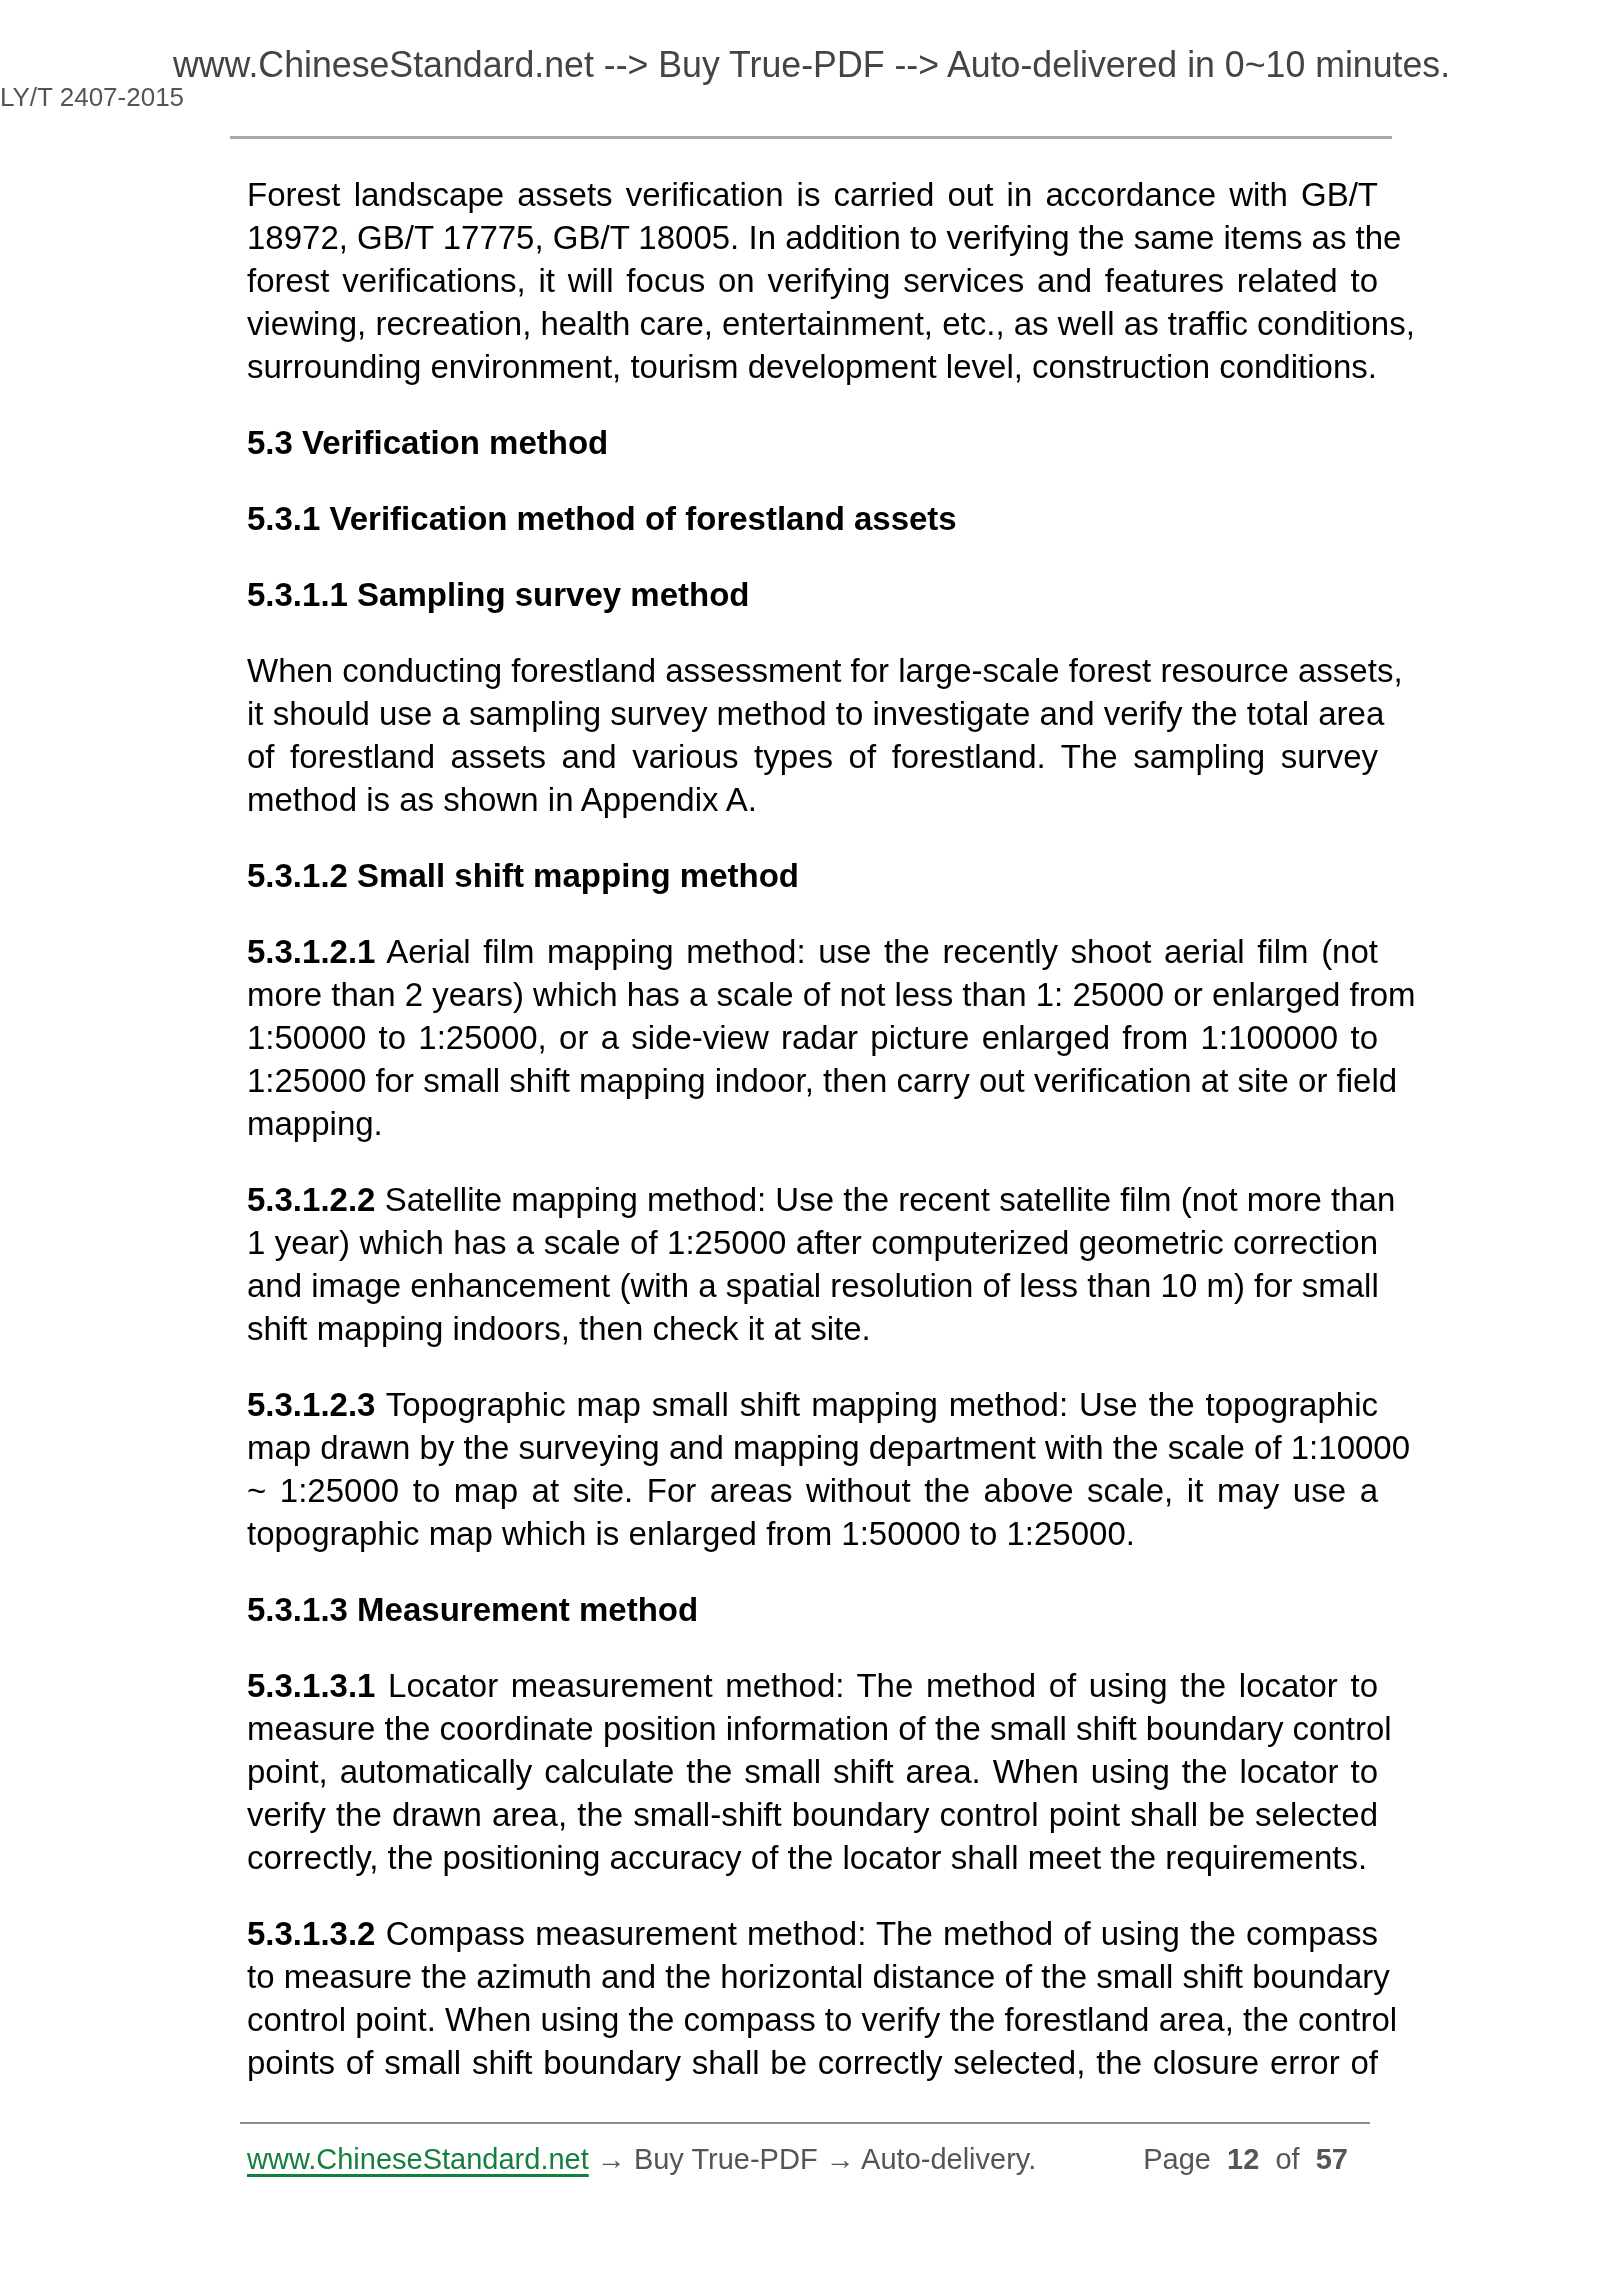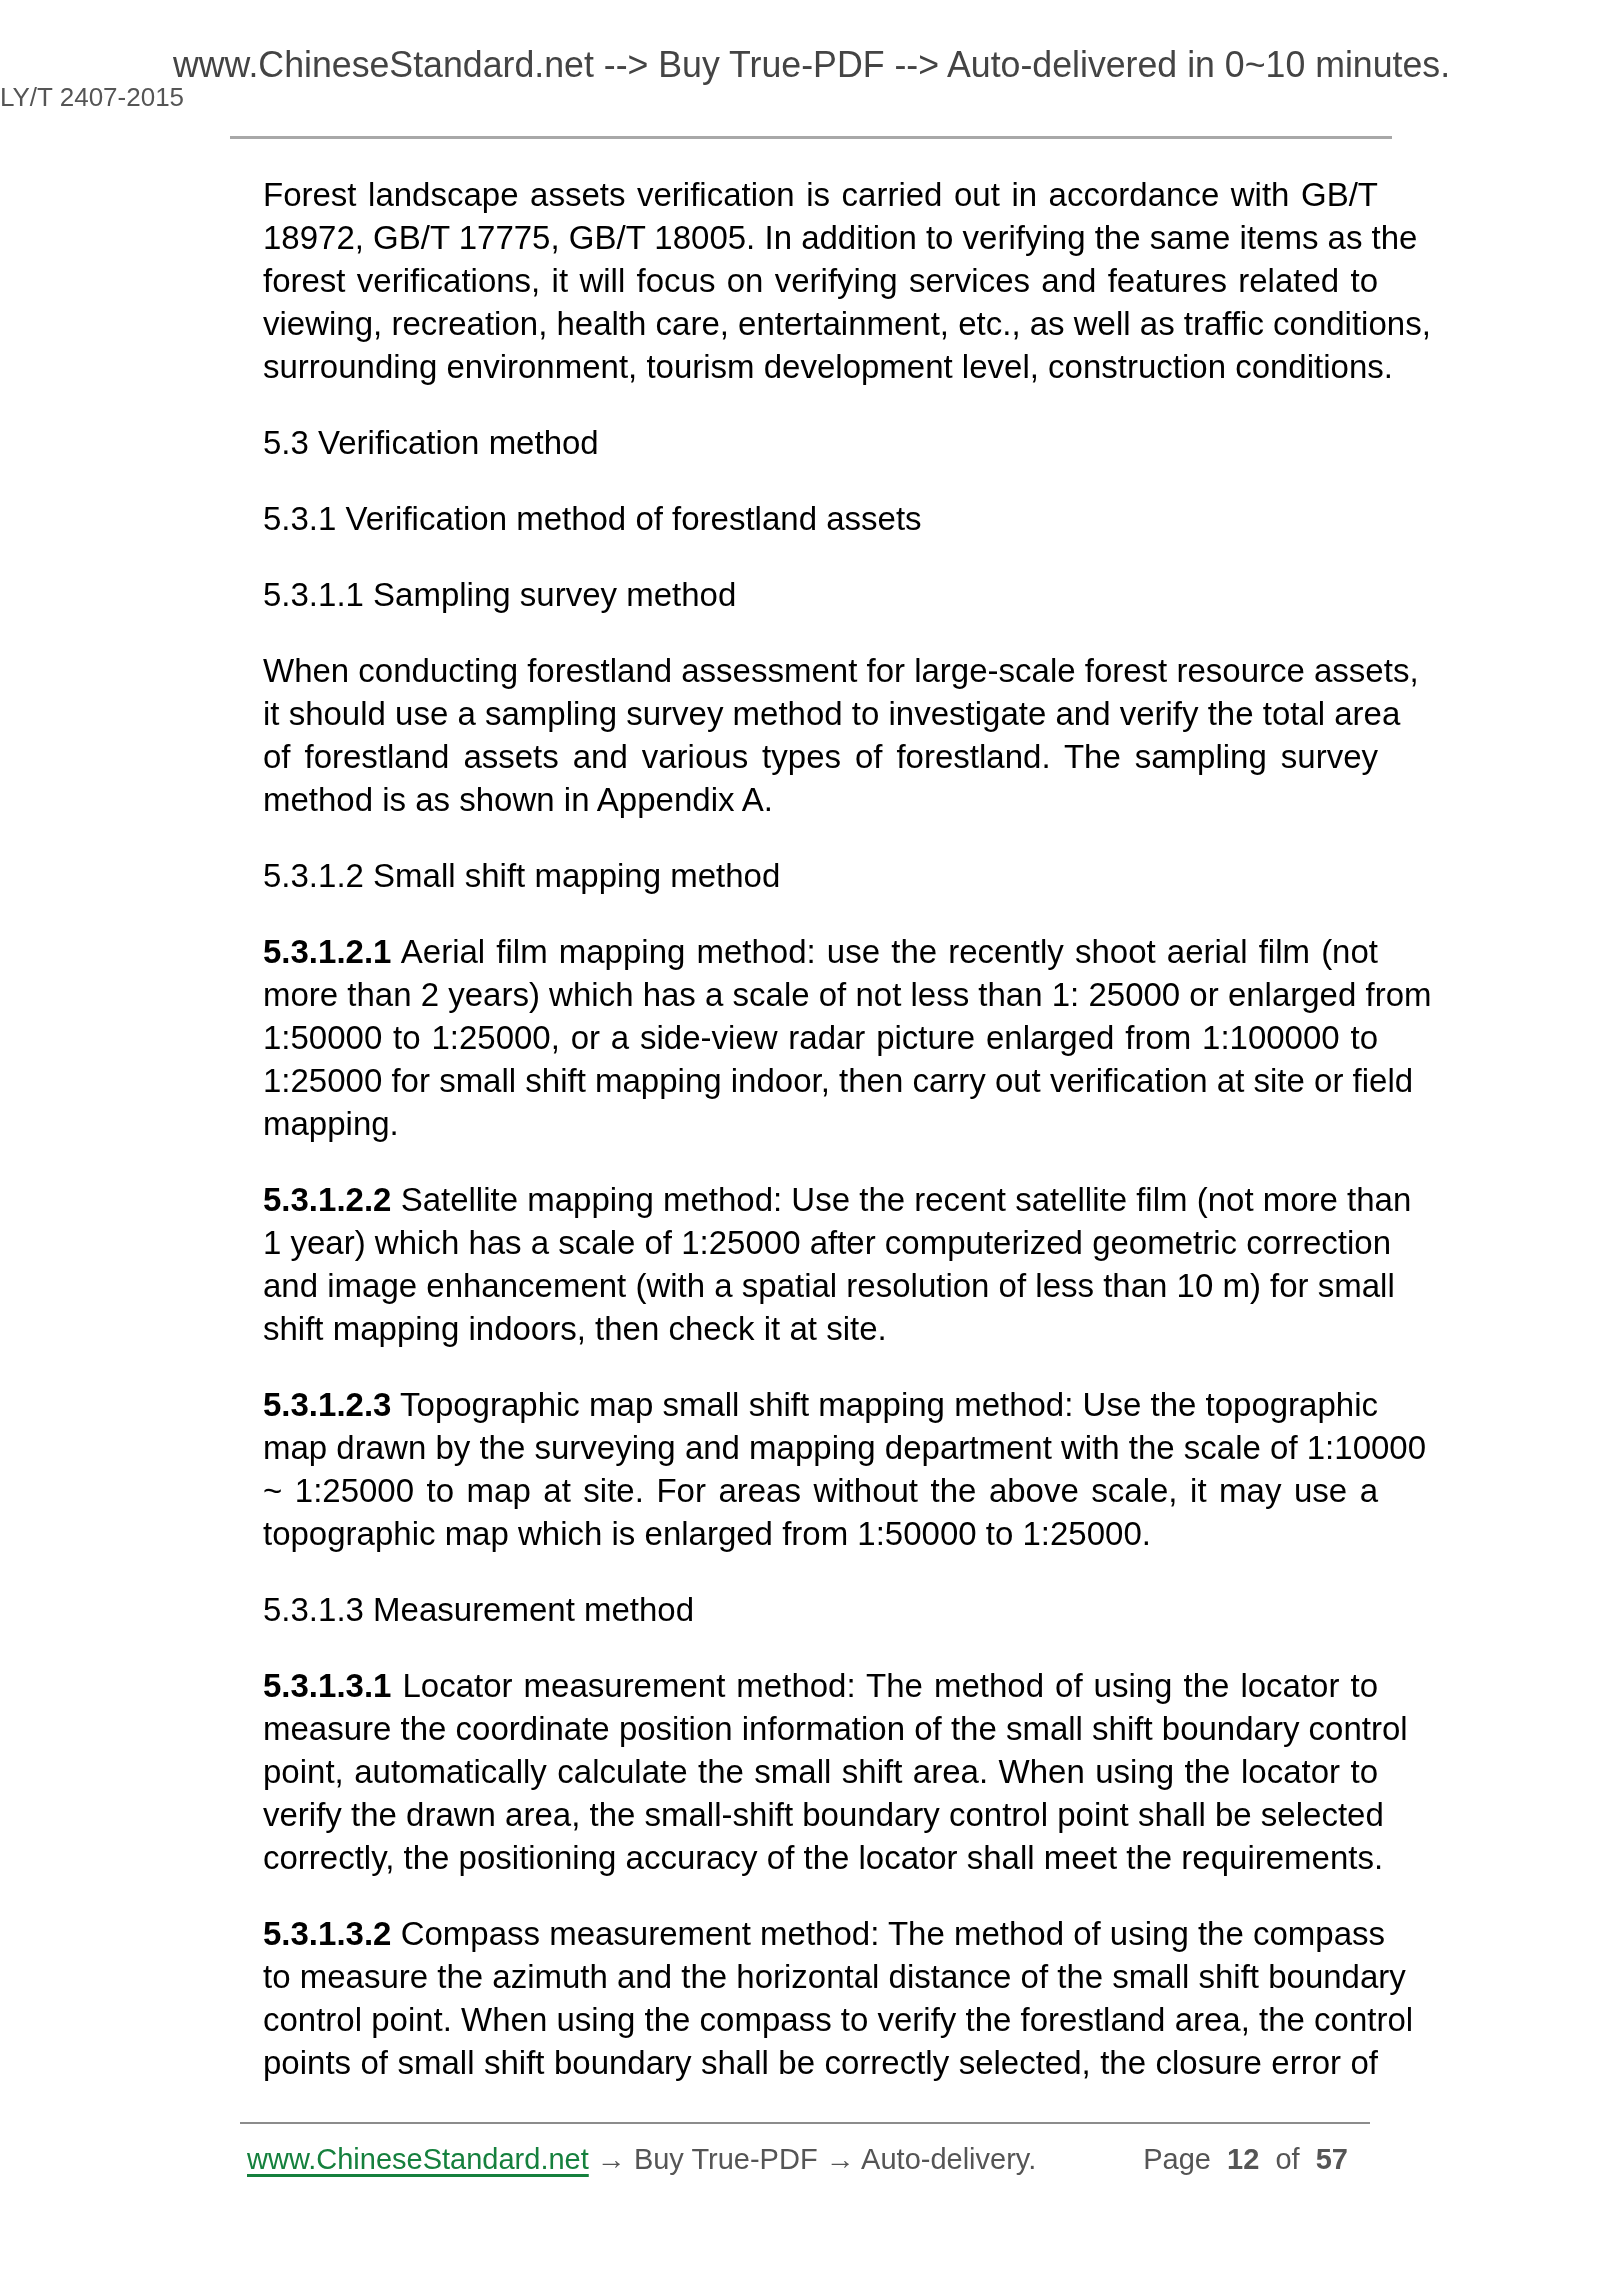--- a/index.html
+++ b/index.html
@@ -7,27 +7,27 @@
          font-family: "Liberation Sans", sans-serif; color: #000; }
 
   .hdr-line1 { position: absolute; left: 0; width: 1623px; top: 43px; text-align: center;
                font-size: 37px; line-height: 43px; color: #444; white-space: nowrap;
                transform: scaleX(0.965); transform-origin: 814px 0; }
   .hdr-line2 { position: absolute; left: 0; width: 1623px; top: 82px; 
                font-size: 26px; line-height: 30px; color: #555; white-space: nowrap; }
   .hdr-rule { position: absolute; left: 230px; top: 136px; width: 1162px; height: 2.5px; background: #a8a8a8; }
 
   .content { position: absolute; left: 247px; top: 173px; width: 1131px; }
-  .block { margin: 0 0 33px 16px; }
+  .block { margin: 0 0 33px 0; }
   .line { display: block; height: 43px; line-height: 43px; font-size: 33px;
           text-align: justify; text-align-last: justify; white-space: nowrap; overflow: visible; }
   .line.last { text-align-last: left; }
   .line .j { display: inline-block; width: 100%; text-align: justify; text-align-last: justify; }
   .line.last .j { text-align-last: left; }
-  .heading .line { font-weight: normal; }
+  .heading .line { font-weight: bold; }
   .num { font-weight: bold; }
 
   .ftr-rule { position: absolute; left: 240px; top: 2122px; width: 1130px; height: 1.7px; background: #8c8c8c; }
   .ftr { position: absolute; top: 2140px; left: 247px; width: 1117px; height: 38px;
          font-size: 29px; line-height: 38px; color: #555; white-space: nowrap; }
   .ftr-link { color: #15803d; text-decoration: underline; text-decoration-thickness: 2.5px; text-underline-offset: 5px; }
   .ftr-left { position: absolute; left: 0; top: 0; }
   .ftr-right { position: absolute; right: 16px; top: 0; margin-left: 44px; }
   .ftr-right b { font-weight: bold; }
 </style>

